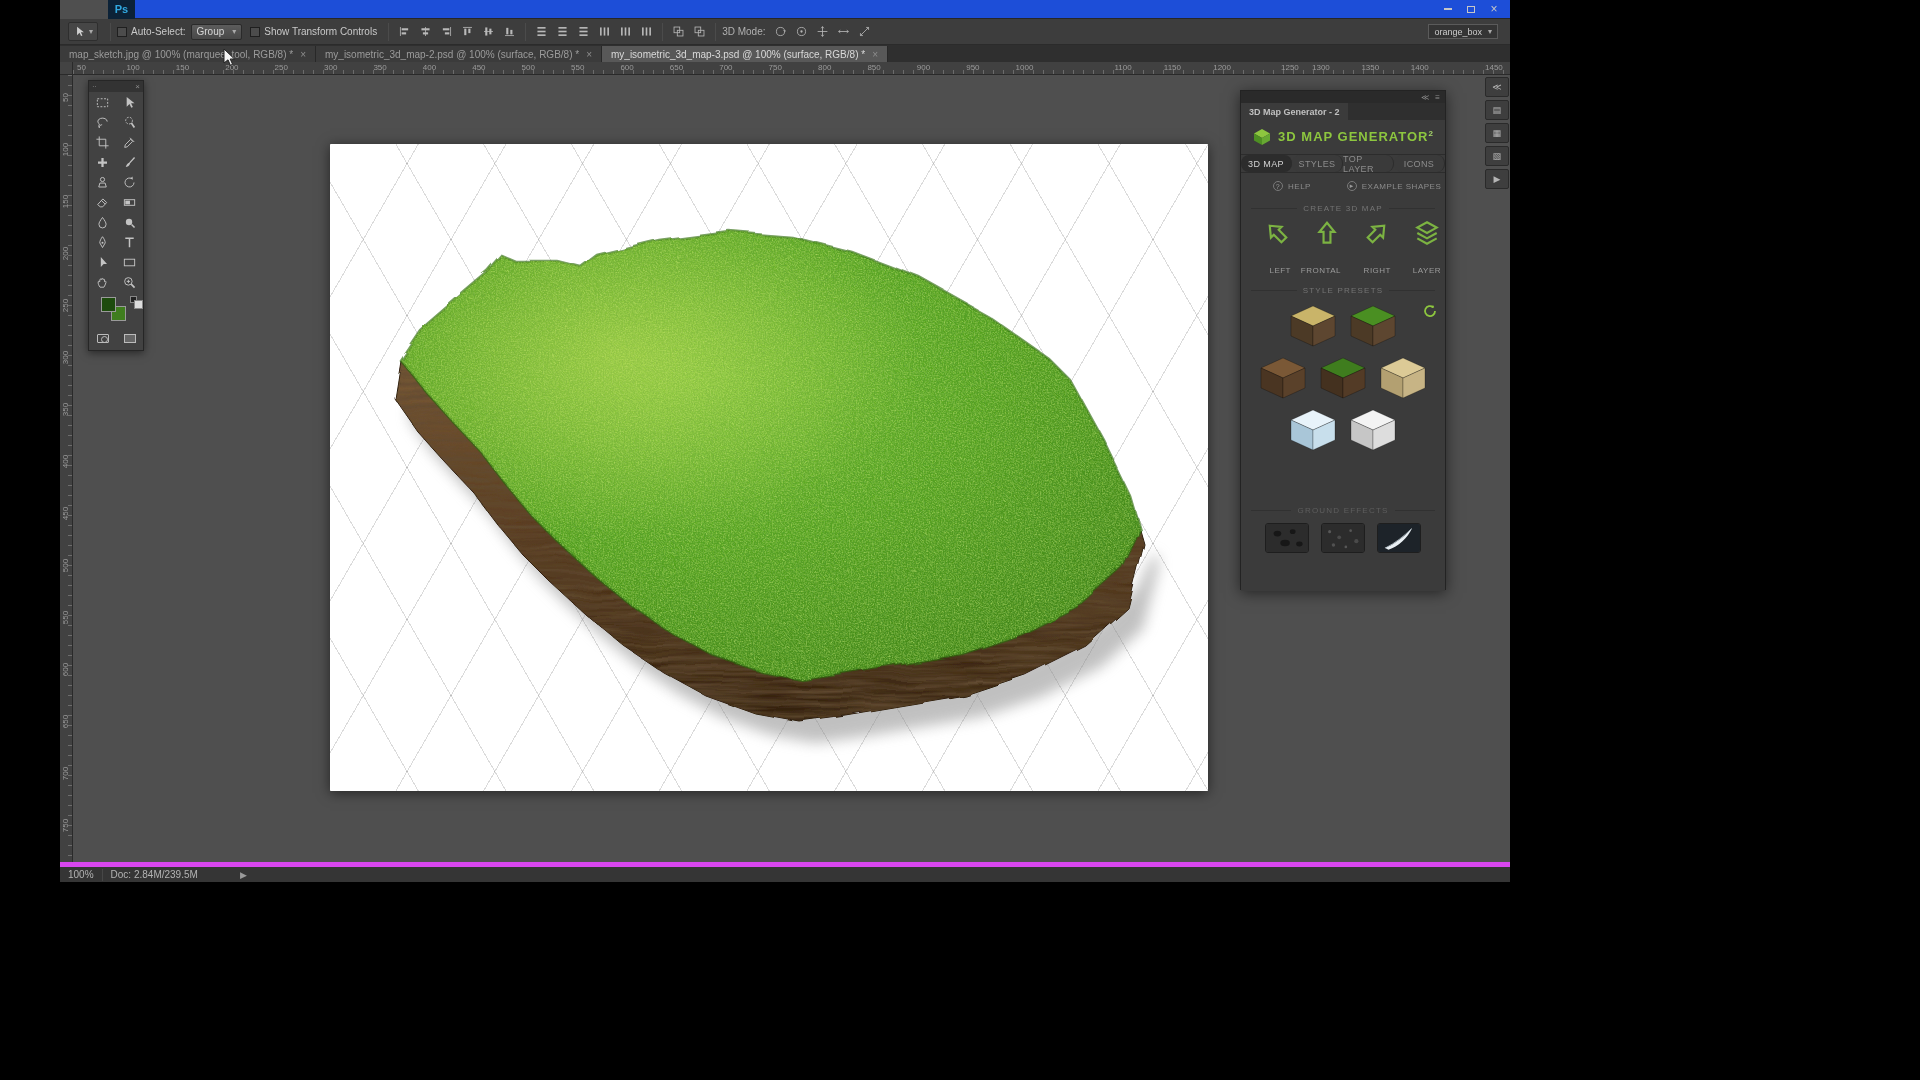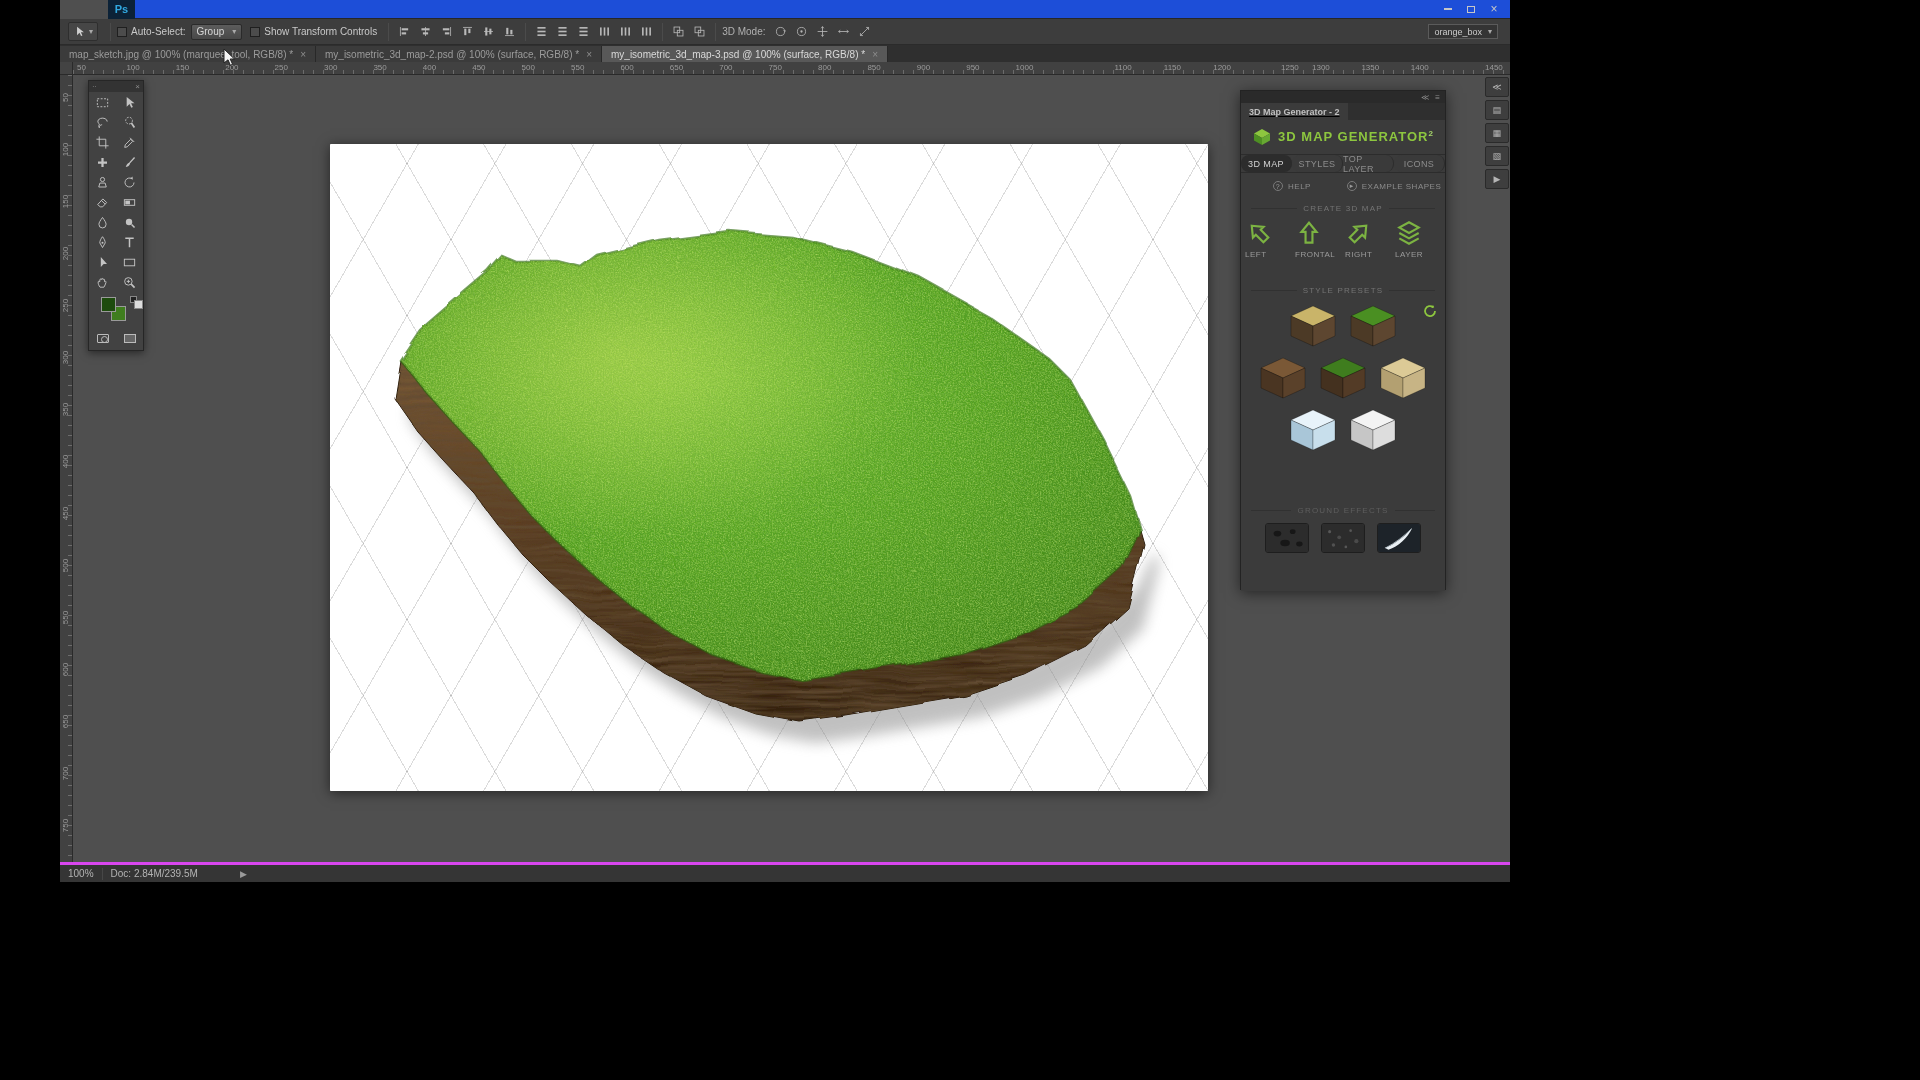--- a/index.html
+++ b/index.html
@@ -100,21 +100,21 @@
   .qm { width:12px; height:9px; border:1px solid #bbb; border-radius:1px; position:relative; }
   .qm::after { content:""; position:absolute; left:3px; top:1.5px; width:5px; height:5px;
                border:1px solid #bbb; border-radius:50%; }
   .sm { width:12px; height:9px; border:1px solid #bbb; background:#666; }
 
   
   .panel-3d { position:absolute; left:1167px; top:15px; width:206px; height:500px;
               background:#3b3b3b; border:1px solid #232323; box-shadow:0 3px 14px rgba(0,0,0,.55); }
   .p-head1 { height:12px; background:#2a2a2a; display:flex; justify-content:flex-end;
              align-items:center; gap:6px; padding-right:5px; color:#8f8f8f; font-size:8px; }
-  .p-tabbar { height:17px; background:#2f2f2f; display:flex;text-decoration:underline; }
+  .p-tabbar { height:17px; background:#2f2f2f; display:flex; }
   .p-titletab { background:#3b3b3b; padding:0 8px; font-size:9px; color:#c0c0c0;
                 display:flex; align-items:center; font-weight:bold; }
   .p-body { position:relative; height:471px; background:#3b3b3b; }
   .p-logo-row { height:34px; display:flex; align-items:center; justify-content:center; gap:6px; }
   .logo-cube { width:20px; height:20px; }
   .logo-text { color:#8dc63f; font-size:13px; font-weight:bold; letter-spacing:1px; }
   .logo-text sup { font-size:8px; color:#a6d66a; }
   .p-tabs { height:19px; display:flex; border-top:1px solid #2c2c2c; border-bottom:1px solid #2c2c2c; }
   .p-tab { flex:1; display:flex; align-items:center; justify-content:center; font-size:9px;
            color:#8c8c8c; background:#3a3a3a; border-right:1px solid #2c2c2c; letter-spacing:.4px;border-radius:8px; }
@@ -122,39 +122,39 @@
   .p-helprow { height:26px; display:flex; align-items:center; }
   .p-help { flex:1; display:flex; align-items:center; justify-content:center; gap:5px;
             font-size:8px; color:#8c8c8c; letter-spacing:.5px; }
   .q-circle { width:10px; height:10px; border:1px solid #7a7a7a; border-radius:50%;
               display:flex; align-items:center; justify-content:center; font-size:7px; color:#9a9a9a; }
   .p-section { height:18px; display:flex; align-items:center; gap:6px; padding:0 10px;
                font-size:8px; color:#747474; letter-spacing:1.2px; }
   .p-section .rule { flex:1; height:1px; background:#313131; }
   .p-section.dim { color:#5e5e5e; margin-top:46px; }
   .p-create { height:64px; display:flex; justify-content:space-evenly; padding-top:2px; }
-  .create-btn { width:46px; display:flex; flex-direction:column; align-items:flex-start; gap:3px; }
+  .create-btn { width:46px; display:flex; flex-direction:column; align-items:flex-end; gap:19px; }
   .create-btn svg { width:28px; height:28px; color:#7cb342; }
   .create-btn .lbl { font-size:8px; color:#9b9b9b; letter-spacing:.5px; }
   .p-refresh { position:absolute; right:8px; top:184px; width:14px; height:14px; }
   .preset-row { display:flex; justify-content:center; gap:14px; margin:6px 0; }
   .preset-cube { width:46px; height:42px; }
   .p-effects { display:flex; justify-content:center; gap:12px; margin-top:4px; }
   .effect-thumb { width:44px; height:30px; border-radius:3px; overflow:hidden;
                   border:1px solid #1e1e1e; }
 
   
   .dock-strip { position:absolute; left:1412px; top:0; width:26px; display:flex;
                 flex-direction:column; gap:3px; padding-top:2px; }
   .dock-btn { width:24px; height:20px; background:#3e3e3e; border:1px solid #2a2a2a;
               border-radius:2px; display:flex; align-items:center; justify-content:center;
               color:#b5b5b5; font-size:9px; }
 
   
-  .status-bar { position:relative; height:20px; background:#353535; border-top:3px solid #d946ef;
+  .status-bar { position:relative; height:20px; background:#353535; border-top:5px solid #d946ef;
                 display:flex; align-items:center; font-size:10px; color:#b3b3b3;
                 padding-left:8px; gap:8px; }
   .status-divider { width:1px; height:12px; background:#262626; border-right:1px solid #474747; }
   .status-flyout { position:absolute; left:180px; color:#9a9a9a; font-size:9px; }
 
   .cursor { position:absolute; left:163px; top:48px; width:13px; height:19px; z-index:50; }
 </style>
 </head>
 <body>
 

